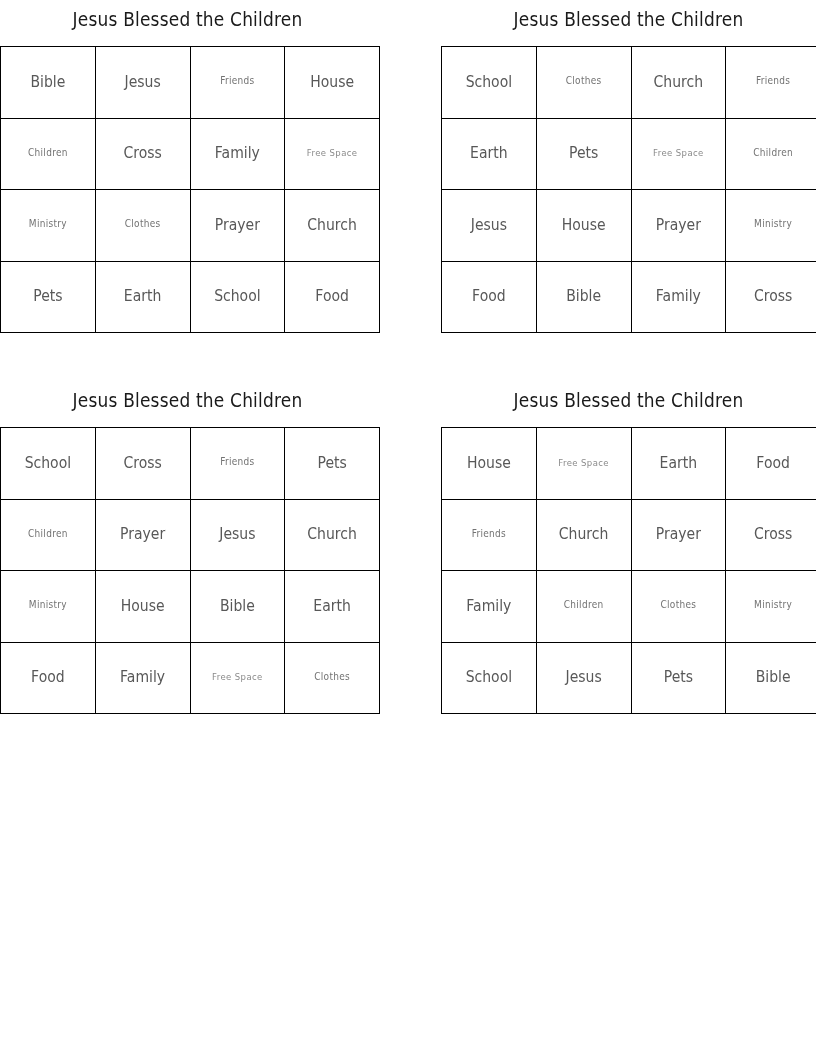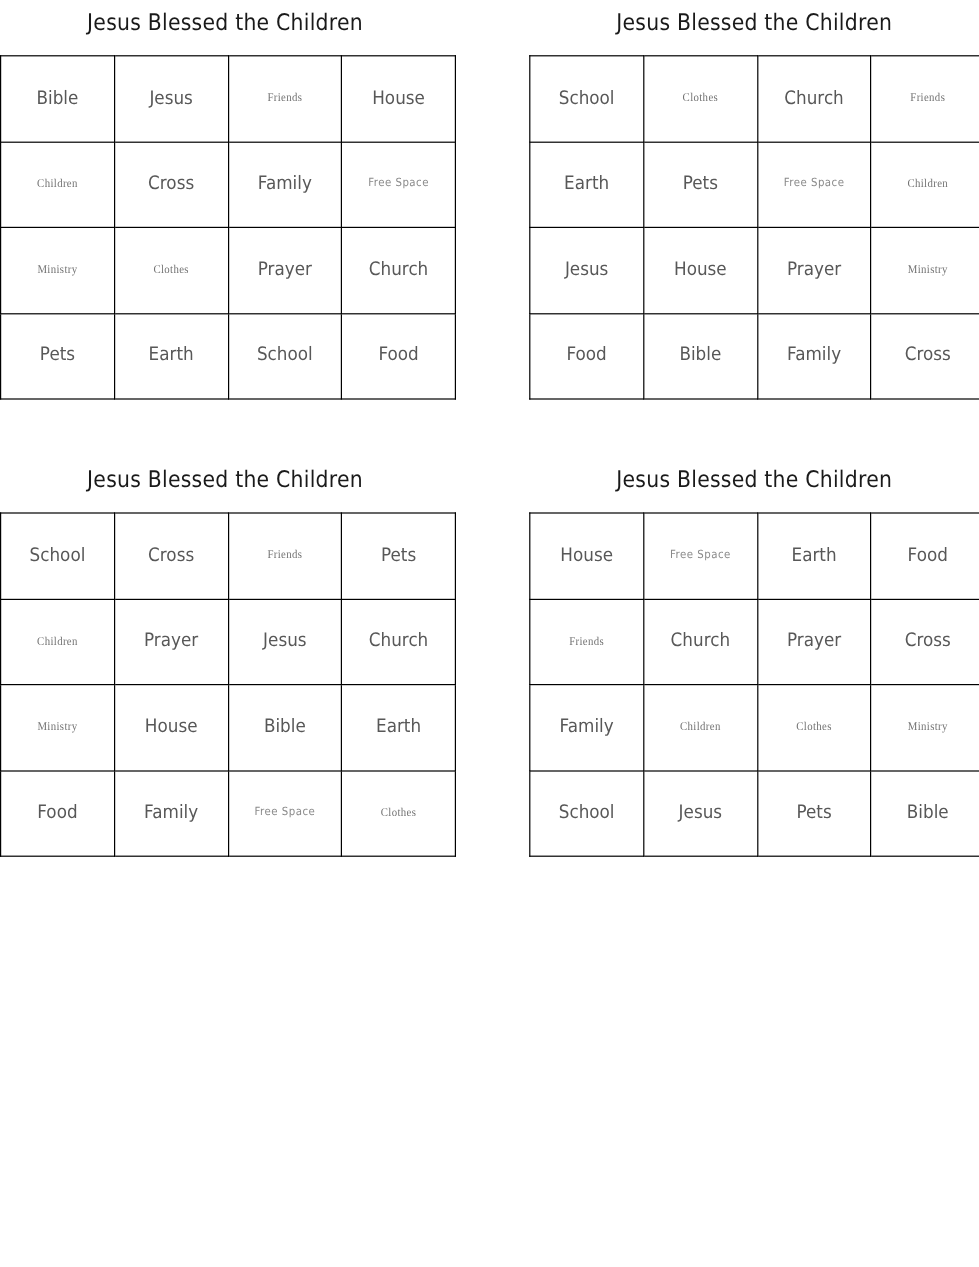--- a/index.html
+++ b/index.html
@@ -73,21 +73,20 @@
   }
   
   .cell-text.sz-lg {
     font-size: 14px;
     color: #585858;
   }
   .cell-text.sz-sm {
     font-size: 9px;
     color: #737373;
     letter-spacing: 0.3px;
-    font-family: Liberation Serif, serif;
   }
   .cell-text.sz-free {
     font-size: 8.5px;
     color: #8a8a8a;
     letter-spacing: 0.4px;
   }
 </style>
 </head>
 <body>
 

